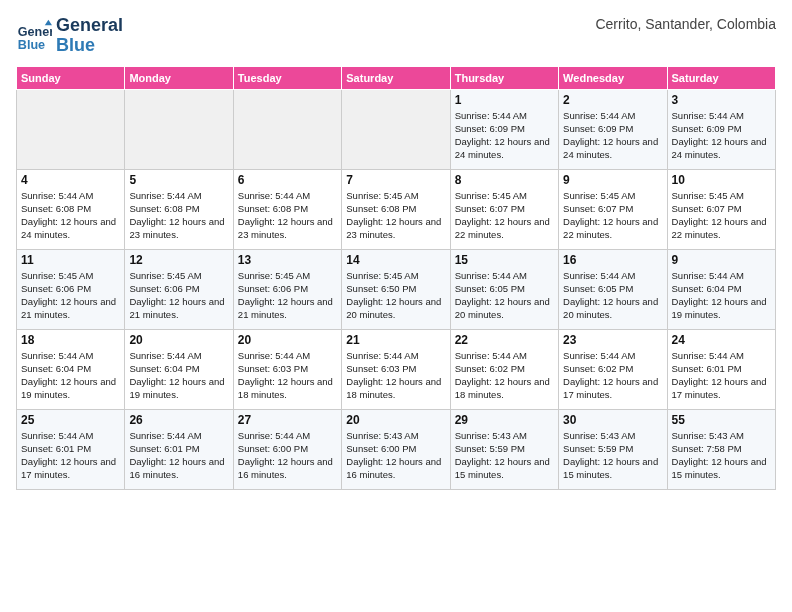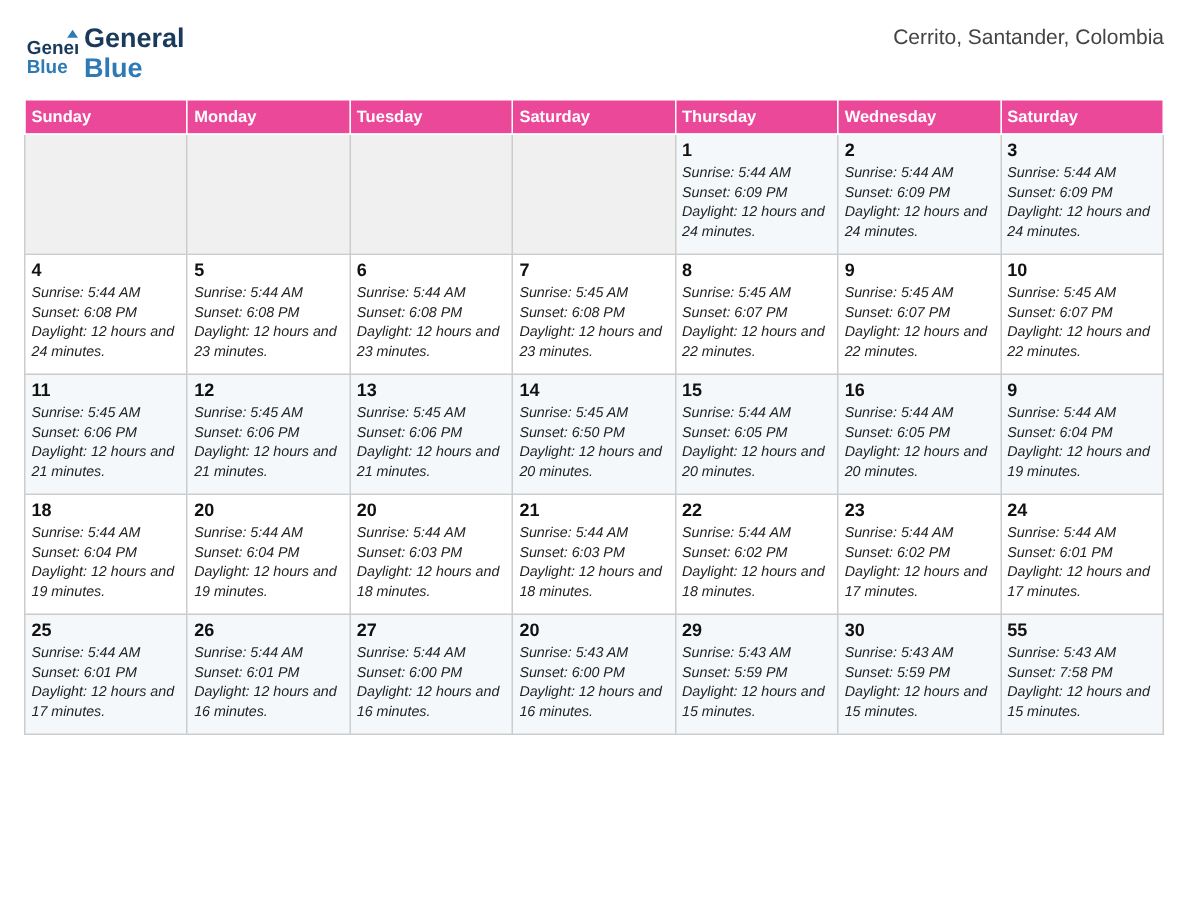--- a/index.html
+++ b/index.html
@@ -75,21 +75,20 @@
     .day-number {
       font-weight: bold;
       font-size: 12px;
       margin-bottom: 2px;
       color: #111;
     }
     .day-info {
       color: #222;
       font-size: 9.5px;
       line-height: 1.4;
-      font-style: italic;
     }
   </style>
 </head>
 <body>
 
 <div class="header">
   <div class="logo">
     <svg class="logo-icon" viewBox="0 0 40 40">
       <text x="2" y="20" font-family="Arial" font-weight="bold" font-size="14" fill="#1a3a5c">General</text>
       <text x="2" y="34" font-family="Arial" font-weight="bold" font-size="14" fill="#2e7ab5">Blue</text>

